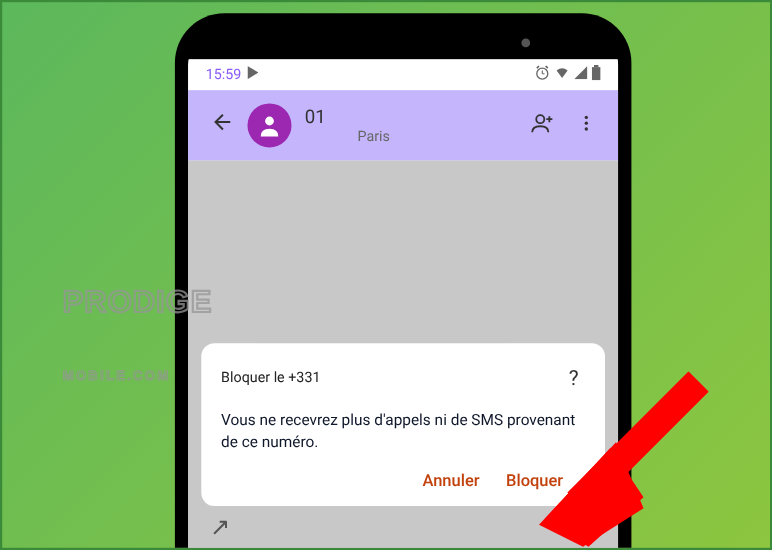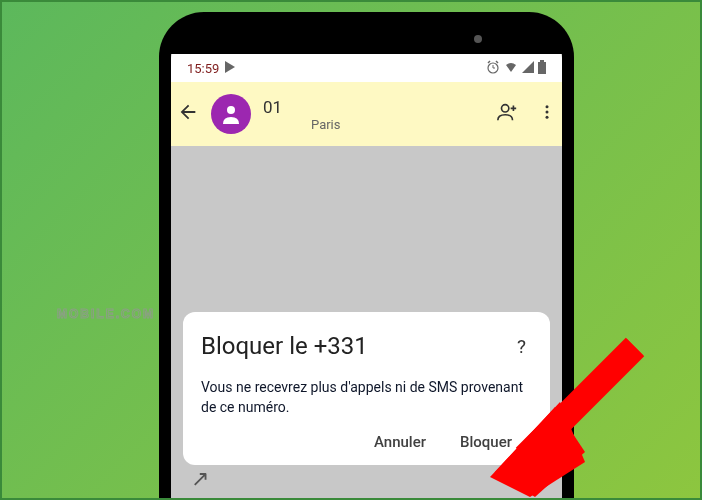--- a/index.html
+++ b/index.html
@@ -50,30 +50,30 @@
       position: relative;
     }
     .status-bar {
       height: 28px;
       background: #fff;
       display: flex;
       justify-content: space-between;
       align-items: center;
       padding: 0 16px;
       font-size: 13px;
-      color: #7f1d1d;
+      color: #8b5cf6;
     }
     .status-left { display: flex; align-items: center; gap: 6px; }
     .status-right { display: flex; align-items: center; gap: 4px; }
     .header {
       height: 64px;
-      background: #fef9c3;
-      display: flex;
-      align-items: center;
-      padding: 0 6px;
+      background: #c4b5fd;
+      display: flex;
+      align-items: center;
+      padding: 0 20px;
       gap: 12px;
     }
     .back-arrow { font-size: 22px; color: #333; }
     .avatar {
       width: 40px;
       height: 40px;
       background: #9c27b0;
       border-radius: 50%;
       display: flex;
       align-items: center;
@@ -115,38 +115,38 @@
       background: #fff;
       border-radius: 12px;
       padding: 20px 18px 14px 18px;
     }
     .dialog-title-row {
       display: flex;
       justify-content: space-between;
       align-items: center;
       margin-bottom: 18px;
     }
-    .dialog-title { font-size: 24px; color: #222; }
+    .dialog-title { font-size: 13px; color: #222; }
     .dialog-help { font-size: 19px; color: #333; padding: 0 6px; }
     .dialog-body { font-size: 14px; color: #0f172a; line-height: 1.4; margin-bottom: 16px; }
     .checkbox-row { display: flex; align-items: center; gap: 12px; margin-bottom: 20px; }
     .checkbox {
       width: 20px;
       height: 20px;
       border: 2px solid #333;
       display: inline-block;
     }
     .checkbox-label { font-size: 16px; color: #333; }
     .dialog-actions {
       display: flex;
       justify-content: flex-end;
-      gap: 34px;
+      gap: 24px;
       font-size: 15px;
       font-weight: 500;
-      color: #404040;
+      color: #c2410c;
       padding-right: 20px;
     }
     .watermark {
       position: absolute;
       left: 55px;
       top: 260px;
       font-family: Arial Black, sans-serif;
       font-weight: 900;
       font-size: 28px;
       letter-spacing: 1px;
@@ -287,20 +287,21 @@
           <span>Annuler</span>
           <span>Bloquer</span>
         </div>
       </div>
 
     </div>
   </div>
 </div>
 
 <div class="watermark">
+  <div>PRODIGE</div>
   <div class="sub">MOBILE.COM</div>
 </div>
 
 <svg class="red-arrow" width="170" height="170" viewBox="0 0 170 170">
   <defs>
     <marker id="ah" markerWidth="12" markerHeight="12" refX="3" refY="6" orient="auto">
       <path d="M0 0 L12 6 L0 12 Z" fill="#f00"></path>
     </marker>
   </defs>
   <line x1="150" y1="10" x2="45" y2="115" stroke="#f00" stroke-width="24"></line>

